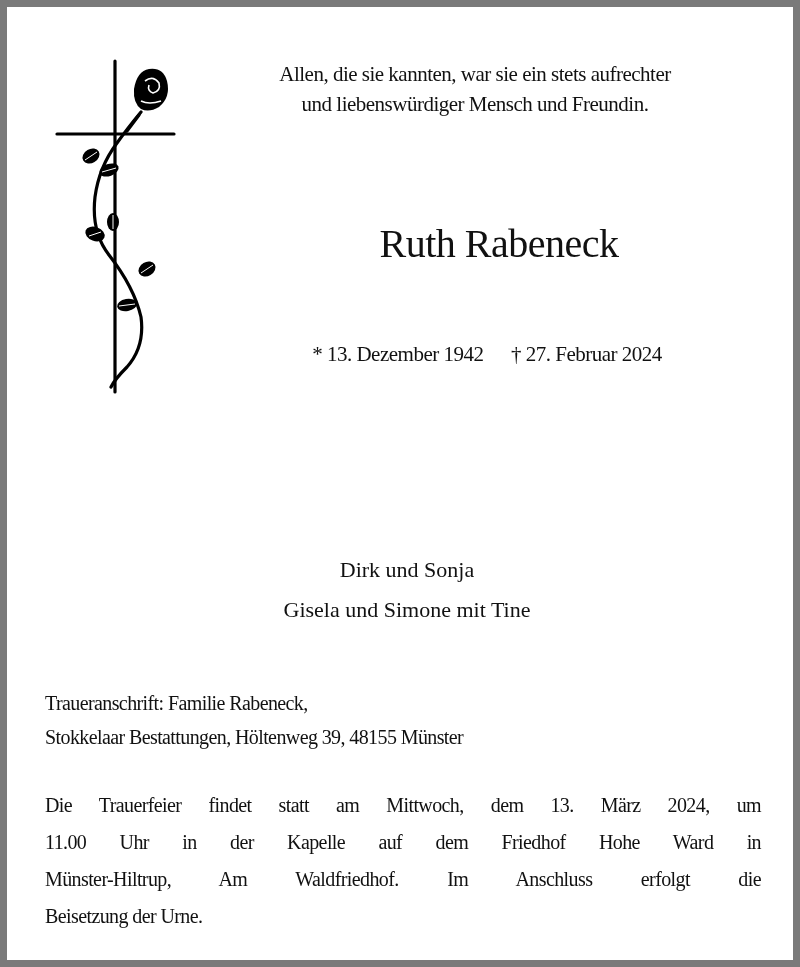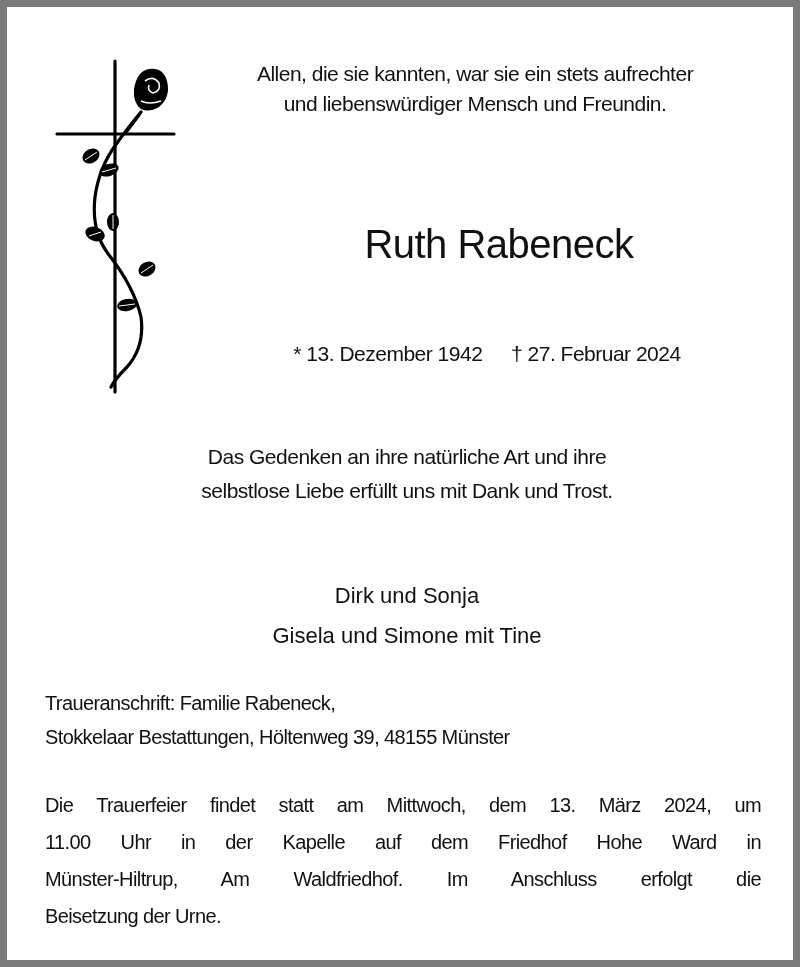--- a/index.html
+++ b/index.html
@@ -4,28 +4,28 @@
 <style>
   html, body { margin:0; padding:0; }
   body {
     width:800px; height:967px; background:#7a7a7a; position:relative; overflow:hidden;
     font-family:"DejaVu Serif", serif; color:#111;
   }
   .card {
     position:absolute; left:7px; top:7px; width:786px; height:953px; background:#ffffff;
   }
   .cross { position:absolute; left:42px; top:50px; width:130px; height:340px; }
-  .t { position:absolute; white-space:nowrap; font-family:Liberation Sans, sans-serif; color:#111; }
+  .t { position:absolute; white-space:nowrap; font-family:Liberation Serif, serif; color:#111; }
   .center { text-align:center; }
   .quote { left:193px; width:550px; top:52px; font-size:21px; line-height:30px; letter-spacing:-0.5px; }
   .name { left:252px; width:480px; top:205px; font-size:40px; line-height:64px; letter-spacing:-0.5px; }
   .maiden { left:240px; width:480px; top:284px; font-size:20px; line-height:28px; }
   .dates { left:240px; width:480px; top:332px; font-size:21px; line-height:30px; letter-spacing:-0.5px; }
   .memory { left:100px; width:600px; top:433px; font-size:21px; line-height:34px; letter-spacing:-0.5px; }
-  .family { left:100px; width:600px; top:569px; font-size:22px; line-height:40px; }
+  .family { left:100px; width:600px; top:543px; font-size:22px; line-height:40px; }
   .addr { left:38px; top:679px; font-size:20px; line-height:34px; letter-spacing:-0.6px; }
   .ceremony { left:38px; width:716px; top:780px; font-size:20px; line-height:37px; white-space:normal; text-align:justify; text-align-last:left; letter-spacing:-0.6px; }
   .ceremony span { display:block; text-align:justify; text-align-last:justify; }
   .ceremony span.last { text-align-last:left; }
 </style>
 </head>
 <body>
 
 <div class="card">
 
@@ -72,24 +72,20 @@
   </div>
 
   <div class="t center name">Ruth Rabeneck</div>
 
   <div class="t center dates">
     <span>* 13. Dezember 1942</span>
     <span style="display:inline-block;width:18px"></span>
     <span>† 27. Februar 2024</span>
   </div>
 
-  <div class="t center memory">
-    <div>Das Gedenken an ihre natürliche Art und ihre</div>
-    <div>selbstlose Liebe erfüllt uns mit Dank und Trost.</div>
-  </div>
 
   <div class="t center family">
     <div>Dirk und Sonja</div>
     <div>Gisela und Simone mit Tine</div>
   </div>
 
   <div class="t addr">
     <div>Traueranschrift: Familie Rabeneck,</div>
     <div>Stokkelaar Bestattungen, Höltenweg 39, 48155 Münster</div>
   </div>

